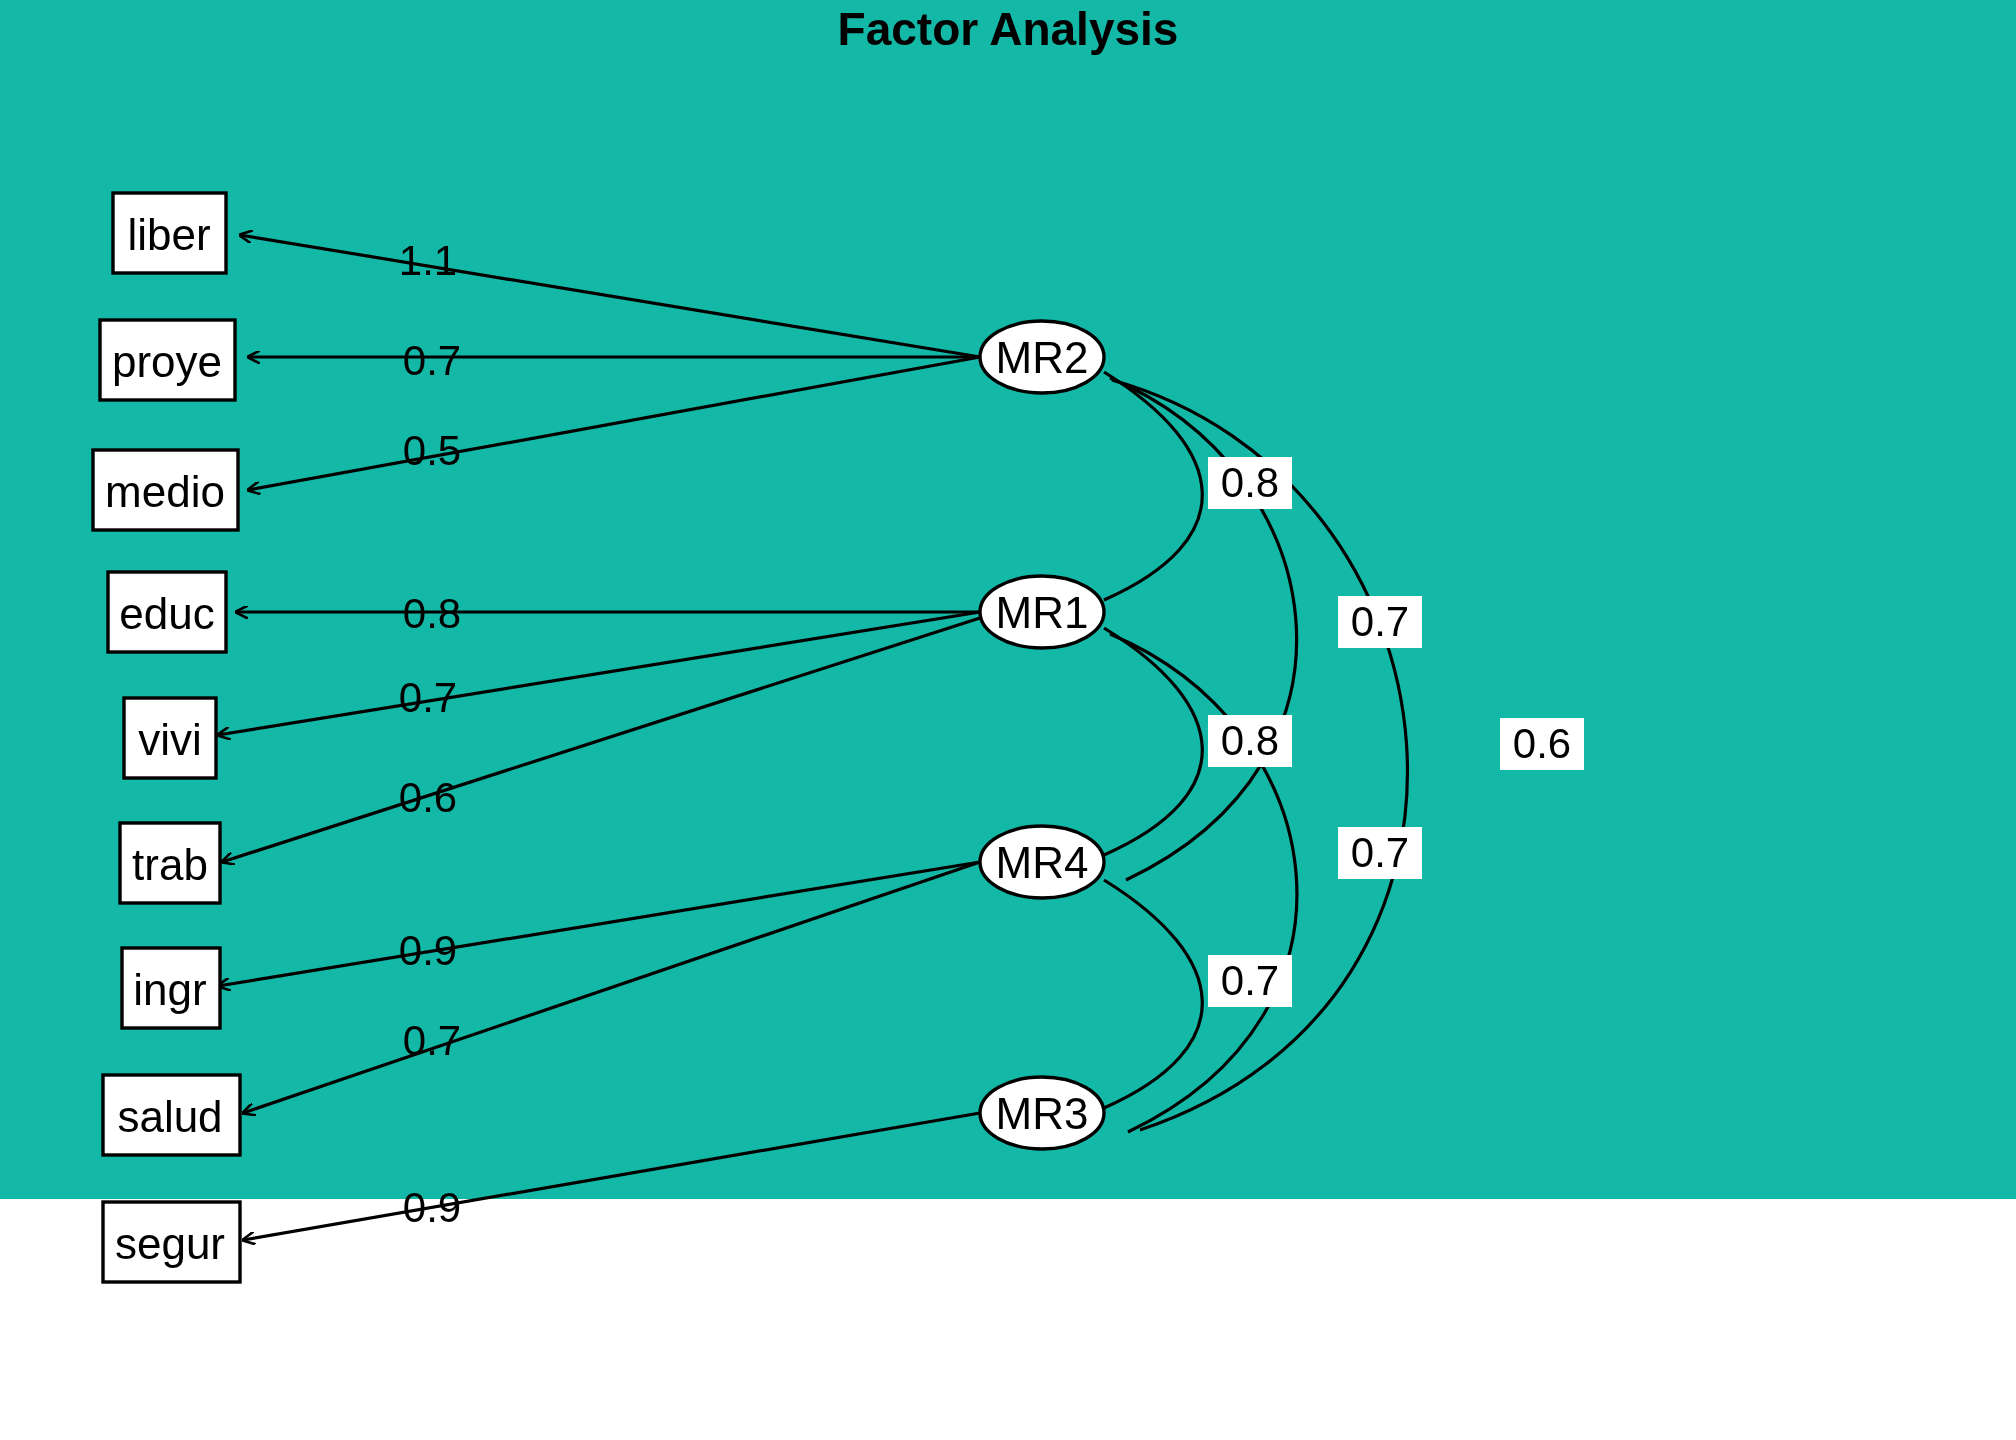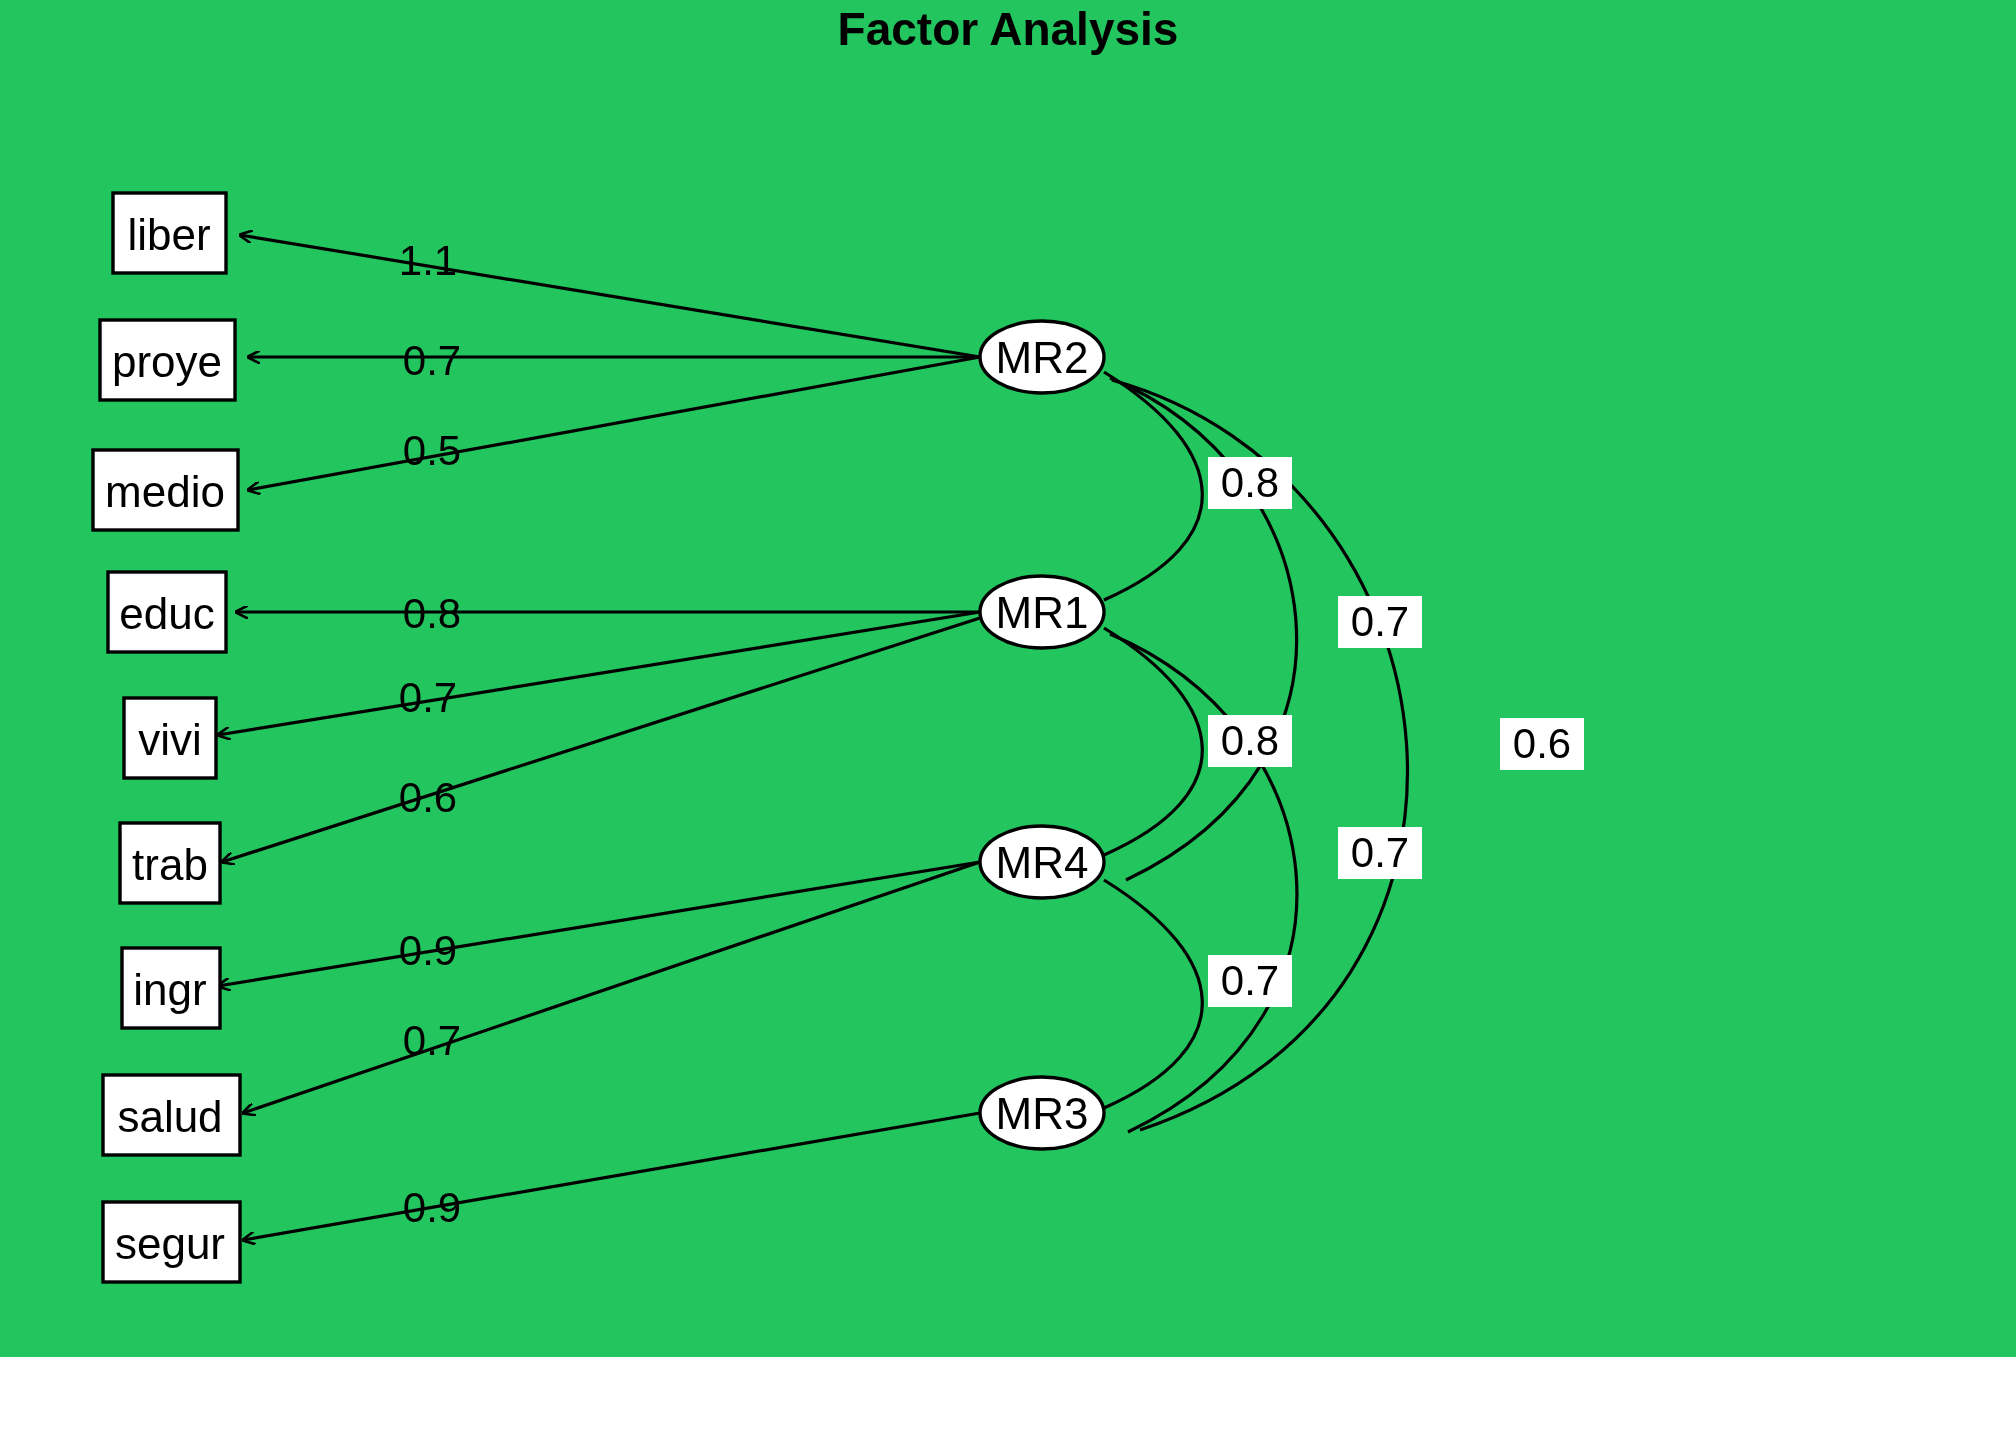--- a/index.html
+++ b/index.html
@@ -9,22 +9,22 @@
   }
   body {
     width: 2016px;
     height: 1440px;
     font-family: "Liberation Sans", sans-serif;
     overflow: hidden;
   }
   #diagram-root {
     position: relative;
     width: 2016px;
-    height: 1357px;
-    background: #22c55e;
+    height: 1199px;
+    background: #14b8a6;
     text-align: center;
   }
   #fa-svg {
     position: absolute;
     top: 0;
     left: 0;
     width: 2016px;
     height: 1440px;
     display: block;
   }

